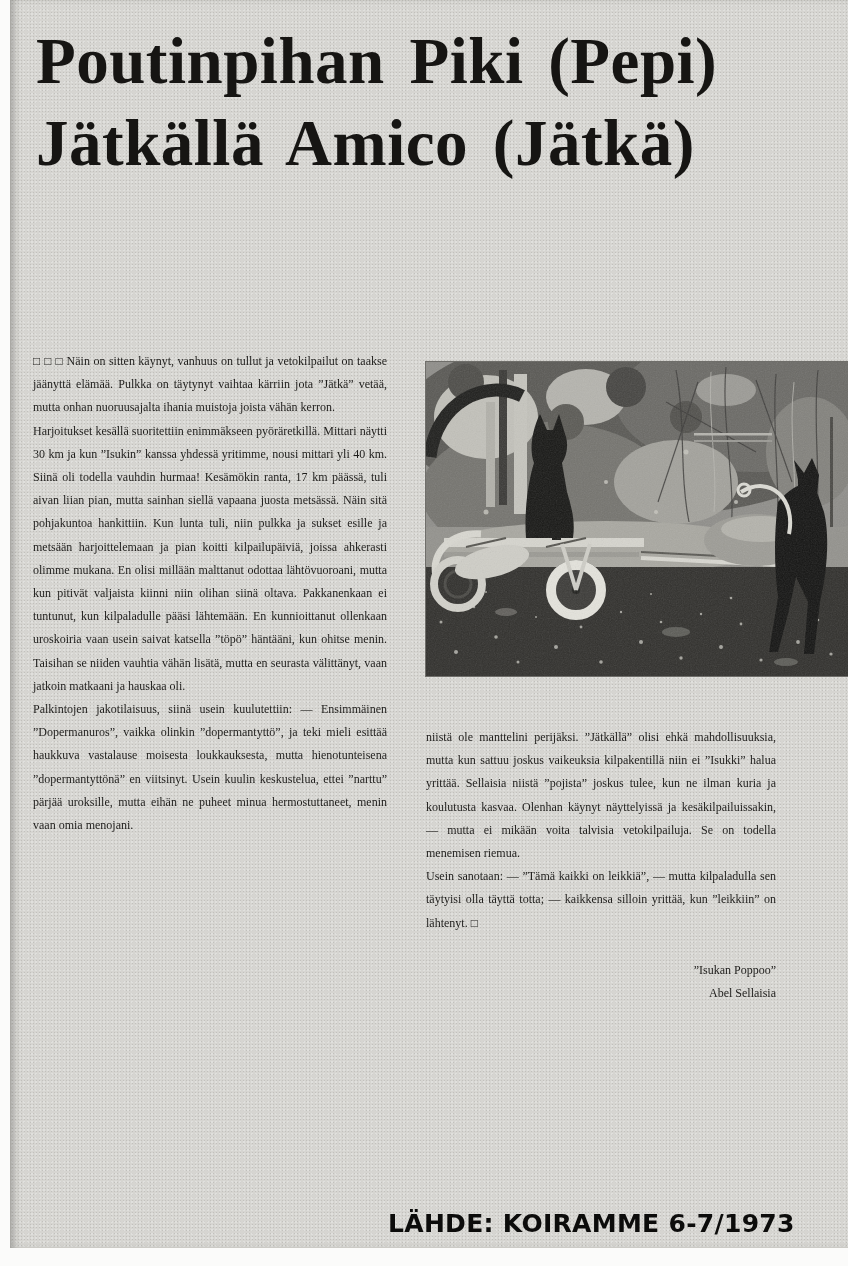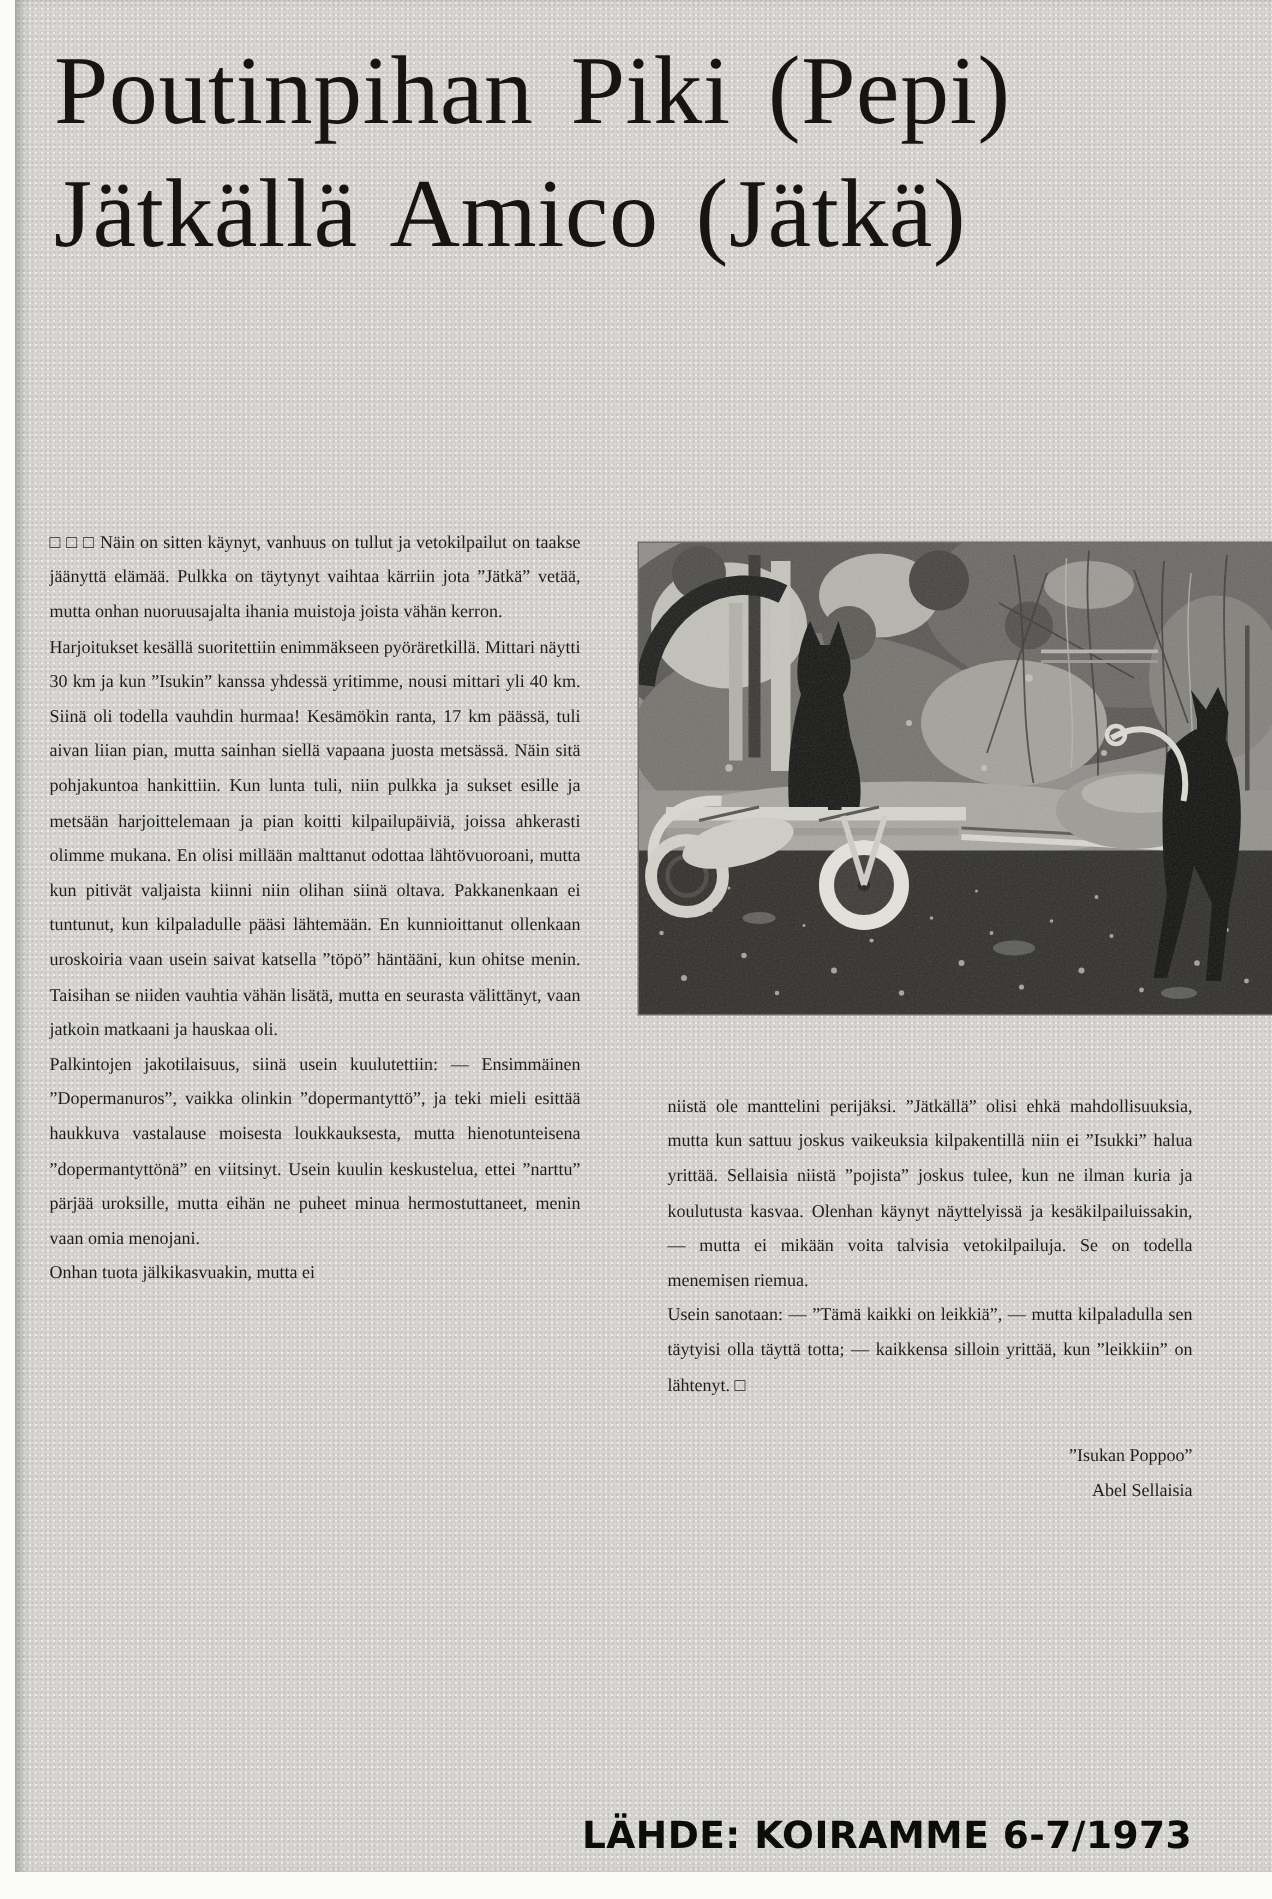--- a/index.html
+++ b/index.html
@@ -14,37 +14,37 @@
     background-color:#d6d5d1;
     background-image:
       radial-gradient(circle, rgba(255,255,255,.55) .6px, transparent .8px),
       radial-gradient(circle, rgba(110,110,105,.20) .6px, transparent .8px);
     background-size:4px 4px,3px 3px;
     background-position:0 0,1px 2px;
     box-shadow:inset 6px 0 8px -4px rgba(90,90,85,.55);
   }
   .title{
     position:absolute;left:26px;top:20px;margin:0;
-    font-family:"Liberation Serif", serif;font-weight:400;
+    font-family:"Liberation Serif", serif;font-weight:700;
     font-size:65px;line-height:82px;letter-spacing:.5px;word-spacing:8px;
     color:#161513;white-space:nowrap;
   }
   .title span{display:block;}
   figure.photo{
     position:absolute;left:416px;top:362px;width:422px;height:314px;margin:0;
     outline:1px solid #6f6e6a;
   }
   figure.photo svg{display:block;width:100%;height:100%;}
   .col{
     position:absolute;
     font-size:12px;line-height:23.2px;color:#1e1d1b;
     text-align:justify;
   }
   .col-left{left:23px;top:350px;width:354px;}
-  .col-right{left:435px;top:726px;width:350px;font-family:Liberation Serif, serif;}
+  .col-right{left:416px;top:726px;width:350px;font-family:Liberation Serif, serif;}
   .col p{margin:0;padding:0;}
   .gap-before{margin-top:38px !important;}
   .signature{margin-top:24px;text-align:right;line-height:23.2px;}
   .signature div{white-space:nowrap;}
   .source{
     position:absolute;left:378px;top:1209px;width:390px;
     font-family:"DejaVu Sans", sans-serif;font-weight:700;
     font-size:25px;letter-spacing:.3px;color:#0c0c0b;white-space:nowrap;
   }
 </style>
@@ -179,21 +179,20 @@
       <circle cx="318" cy="128" r="6" fill="none" stroke="#dcdbd4" stroke-width="3"></circle>
 
       <rect width="422" height="314" filter="url(#grain)" opacity="0.16"></rect>
     </svg>
   </figure>
 
   <div class="col col-left">
     <p>□ □ □  Näin on sitten käynyt, vanhuus on tullut ja vetokilpailut on taakse jäänyttä elämää. Pulkka on täytynyt vaihtaa kärriin jota ”Jätkä” vetää, mutta onhan nuoruusajalta ihania muistoja joista vähän kerron.</p>
     <p>Harjoitukset kesällä suoritettiin enimmäkseen pyöräretkillä. Mittari näytti 30 km ja kun ”Isukin” kanssa yhdessä yritimme, nousi mittari yli 40 km. Siinä oli todella vauhdin hurmaa! Kesämökin ranta, 17 km päässä, tuli aivan liian pian, mutta sainhan siellä vapaana juosta metsässä. Näin sitä pohjakuntoa hankittiin. Kun lunta tuli, niin pulkka ja sukset esille ja metsään harjoittelemaan ja pian koitti kilpailupäiviä, joissa ahkerasti olimme mukana. En olisi millään malttanut odottaa lähtövuoroani, mutta kun pitivät valjaista kiinni niin olihan siinä oltava. Pakkanenkaan ei tuntunut, kun kilpaladulle pääsi lähtemään. En kunnioittanut ollenkaan uroskoiria vaan usein saivat katsella ”töpö” häntääni, kun ohitse menin. Taisihan se niiden vauhtia vähän lisätä, mutta en seurasta välittänyt, vaan jatkoin matkaani ja hauskaa oli.</p>
     <p>Palkintojen jakotilaisuus, siinä usein kuulutettiin: — Ensimmäinen ”Dopermanuros”, vaikka olinkin ”dopermantyttö”, ja teki mieli esittää haukkuva vastalause moisesta loukkauksesta, mutta hienotunteisena ”dopermantyttönä” en viitsinyt. Usein kuulin keskustelua, ettei ”narttu” pärjää uroksille, mutta eihän ne puheet minua hermostuttaneet, menin vaan omia menojani.</p>
-    <p>Onhan tuota jälkikasvuakin, mutta ei</p>
   </div>
 
   <div class="col col-right">
     <p>niistä ole manttelini perijäksi. ”Jätkällä” olisi ehkä mahdollisuuksia, mutta kun sattuu joskus vaikeuksia kilpakentillä niin ei ”Isukki” halua yrittää. Sellaisia niistä ”pojista” joskus tulee, kun ne ilman kuria ja koulutusta kasvaa. Olenhan käynyt näyttelyissä ja kesäkilpailuissakin, — mutta ei mikään voita talvisia vetokilpailuja. Se on todella menemisen riemua.</p>
     <p>Usein sanotaan: — ”Tämä kaikki on leikkiä”, — mutta kilpaladulla sen täytyisi olla täyttä totta; — kaikkensa silloin yrittää, kun ”leikkiin” on lähtenyt.  □</p>
     <div class="signature">
       <div>”Isukan Poppoo”</div>
       <div>Abel Sellaisia</div>
     </div>
   </div>

